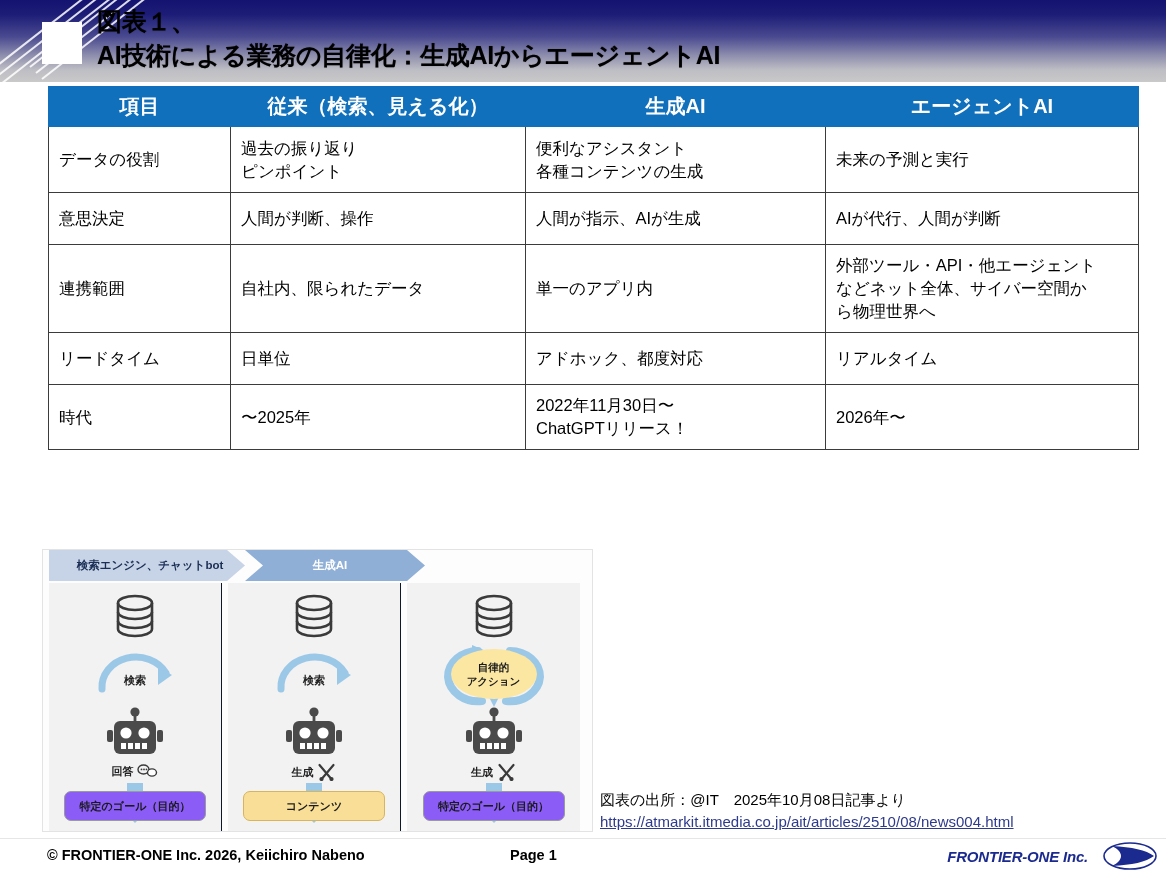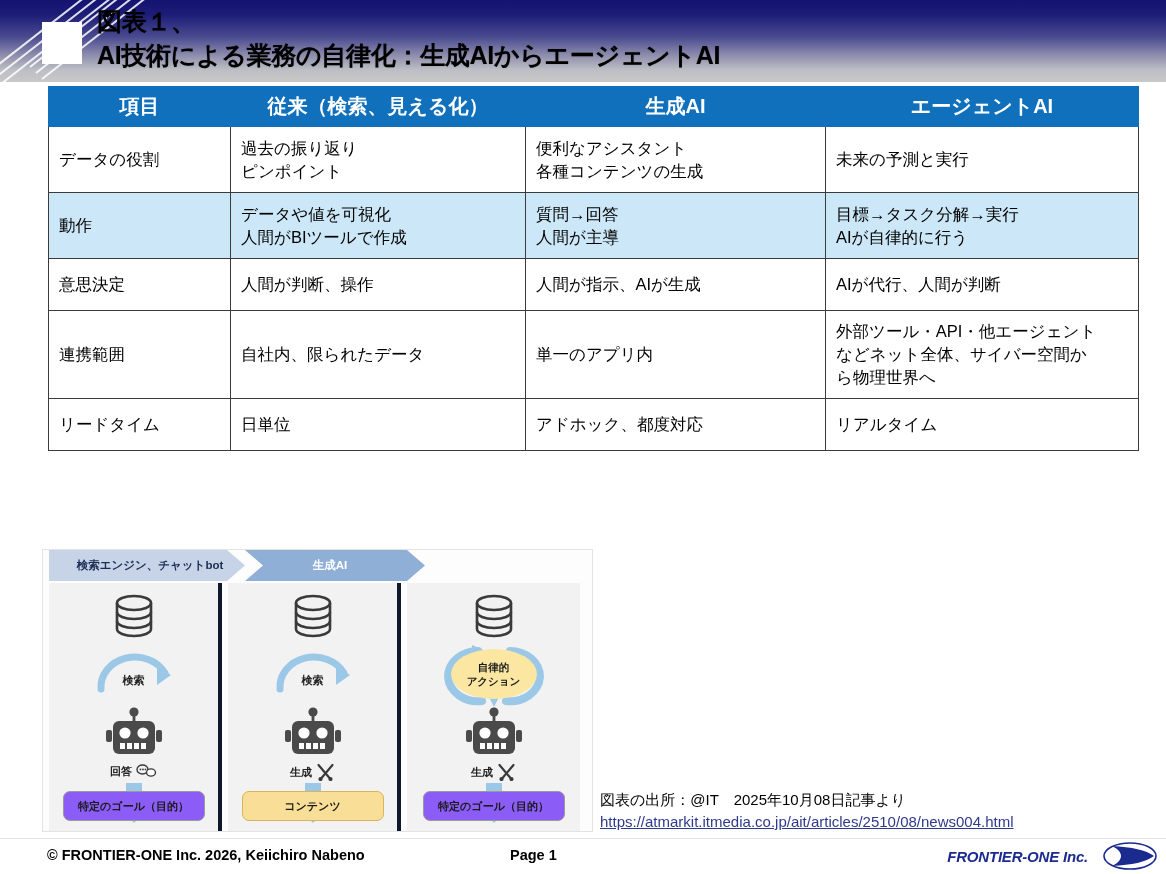--- a/index.html
+++ b/index.html
@@ -87,21 +87,21 @@
   .dg-chev.c1{ left:6px; width:196px; background:#C7D3E6; color:#1b2e55;
     clip-path:polygon(0 0,178px 0,196px 50%,178px 100%,0 100%); }
   .dg-chev.c2{ left:186px; width:196px; background:#8FAFD6; color:#ffffff;
     clip-path:polygon(0 0,178px 0,196px 50%,178px 100%,16px 100%,34px 50%,16px 0); }
   .dg-chev.c3{ left:366px; width:180px; background:#1F4E8C; color:#ffffff;
     clip-path:polygon(0 0,180px 0,180px 100%,16px 100%,34px 50%,16px 0); }
   .dg-chev span{ padding-left:6px; }
 
   .dg-col{
     position:absolute; top:33px; width:173px; height:248px;
-    background:#f2f2f2; border-right:4px solid #0f172a;
+    background:#f2f2f2; border-right:1px solid #0f172a;
   }
   .dg-col.k1{ left:6px; }
   .dg-col.k2{ left:185px; }
   .dg-col.k3{ left:364px; border-right:none; }
 
   .db-icon{ position:absolute; left:50%; top:10px; transform:translateX(-50%); }
   .robot{ position:absolute; left:50%; top:124px; transform:translateX(-50%); }
   .arc-arrow{ position:absolute; left:50%; top:66px; transform:translateX(-50%); }
   .mid-label{
     position:absolute; left:50%; top:90px; transform:translateX(-50%);
@@ -191,48 +191,46 @@
   </thead>
   <tbody>
     <tr class="r1">
       <td class="label">データの役割</td>
       <td>過去の振り返り
 ピンポイント</td>
       <td>便利なアシスタント
 各種コンテンツの生成</td>
       <td>未来の予測と実行</td>
     </tr>
-    <tr class="r2 alt">
-      <td class="label">動作</td>
-      <td>データや値を可視化
-人間がBIツールで作成</td>
-      <td>質問→回答
-人間が主導</td>
-      <td>目標→タスク分解→実行
-AIが自律的に行う</td>
-    </tr>
     <tr class="r3">
       <td class="label">意思決定</td>
       <td>人間が判断、操作</td>
       <td>人間が指示、AIが生成</td>
       <td>AIが代行、人間が判断</td>
     </tr>
     <tr class="r4">
       <td class="label">連携範囲</td>
       <td>自社内、限られたデータ</td>
       <td>単一のアプリ内</td>
       <td>外部ツール・API・他エージェント
 などネット全体、サイバー空間か
 ら物理世界へ</td>
     </tr>
     <tr class="r5">
       <td class="label">リードタイム</td>
       <td>日単位</td>
       <td>アドホック、都度対応</td>
       <td>リアルタイム</td>
+    </tr>
+    <tr class="r6">
+      <td class="label">時代</td>
+      <td>〜2025年</td>
+      <td>2022年11月30日〜
+ChatGPTリリース！</td>
+      <td>2026年〜</td>
     </tr>
   </tbody>
 </table>
 
 <div id="diagram">
 
   <div class="dg-headrow">
     <div class="dg-chev c1">
       <span>検索エンジン、チャットbot</span>
     </div>

